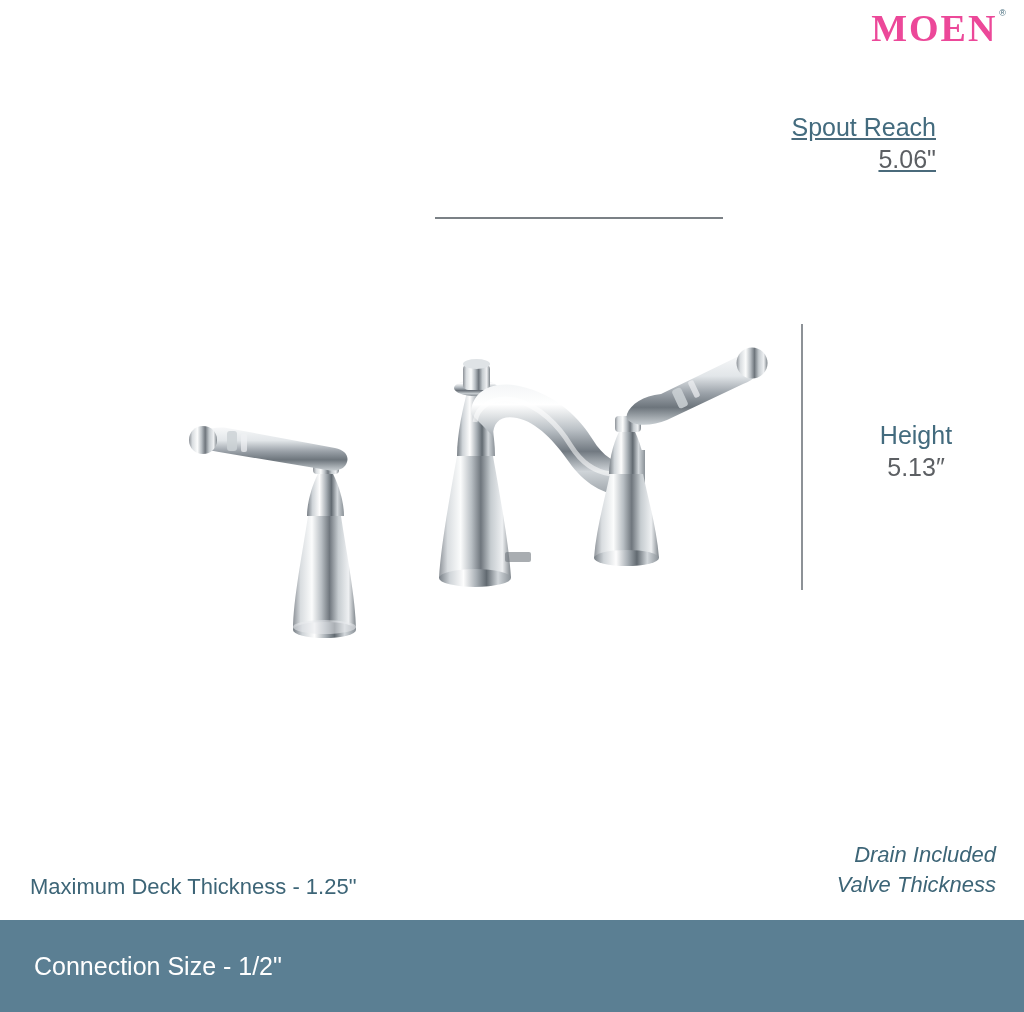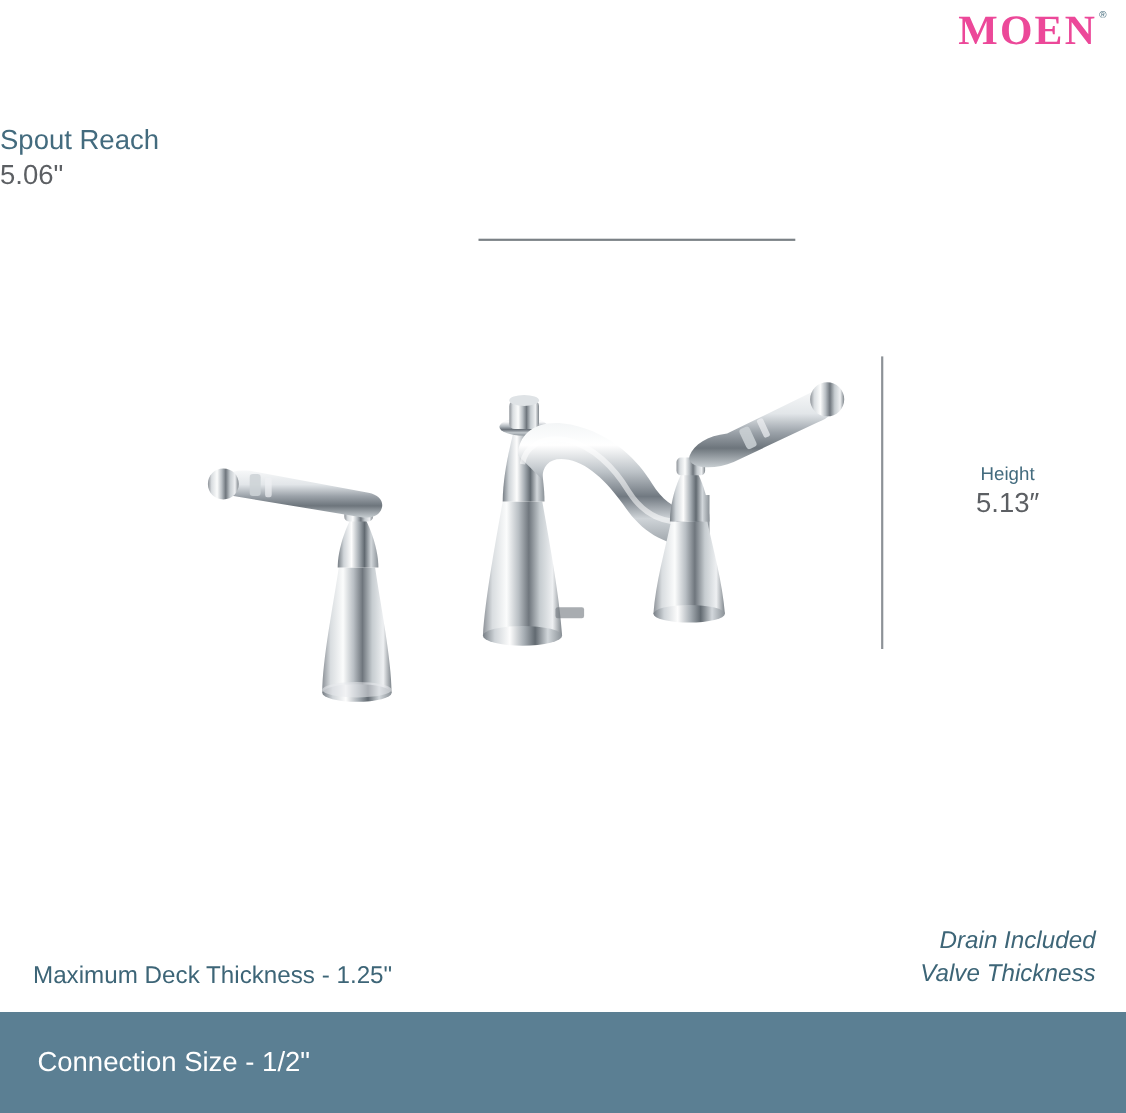--- a/index.html
+++ b/index.html
@@ -37,22 +37,23 @@
     margin-left: 2px;
     margin-top: 2px;
   }
 
   
   #spout-reach-block {
     position: absolute;
     top: 112px;
     left: 0;
     width: 936px;
-    text-align: left;
+    text-align: right;
     pointer-events: none;
+    text-decoration: underline;
   }
   #spout-reach-block .dim-label {
     font-size: 25px;
     color: #436b7e;
     line-height: 1.25;
   }
   #spout-reach-block .dim-value {
     font-size: 25px;
     color: #5c5f63;
     line-height: 1.35;
@@ -76,21 +77,21 @@
     background: #8d9297;
   }
   #height-block {
     position: absolute;
     top: 420px;
     left: 820px;
     width: 192px;
     text-align: center;
   }
   #height-block .dim-label {
-    font-size: 17px;
+    font-size: 25px;
     color: #436b7e;
     line-height: 1.25;
   }
   #height-block .dim-value {
     font-size: 25px;
     color: #5c5f63;
     line-height: 1.35;
     text-align: center;
   }
 

